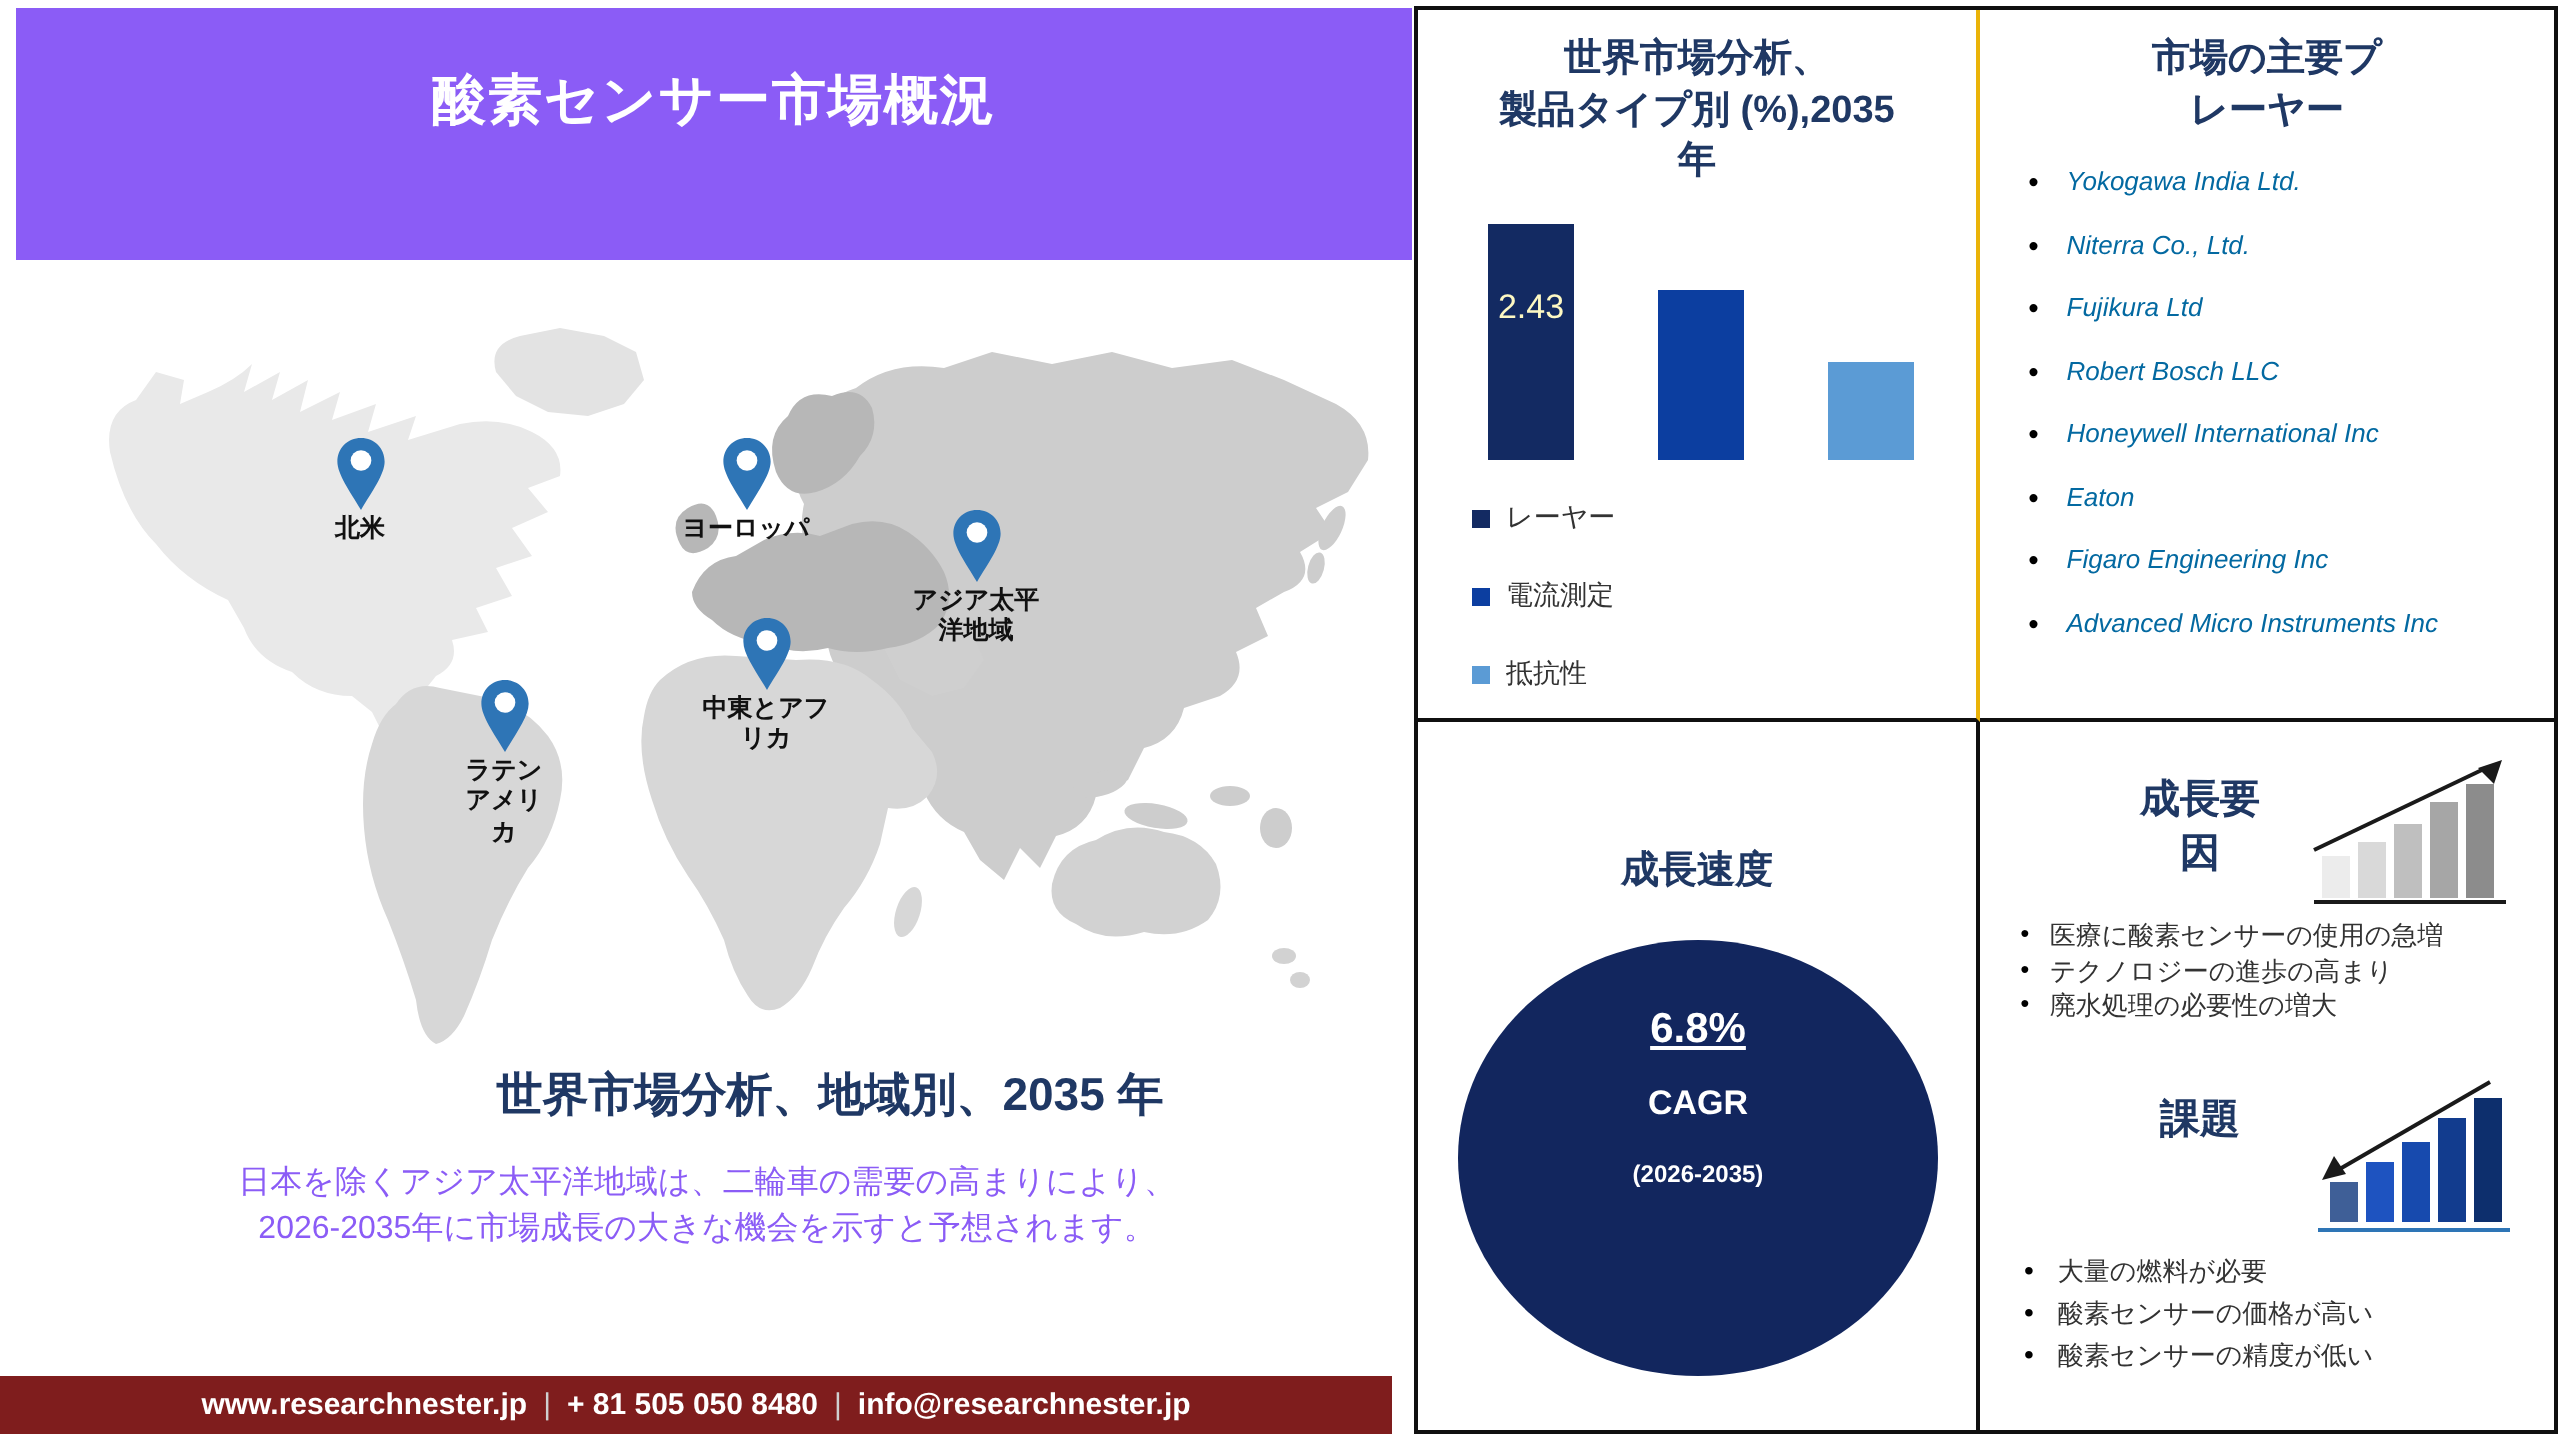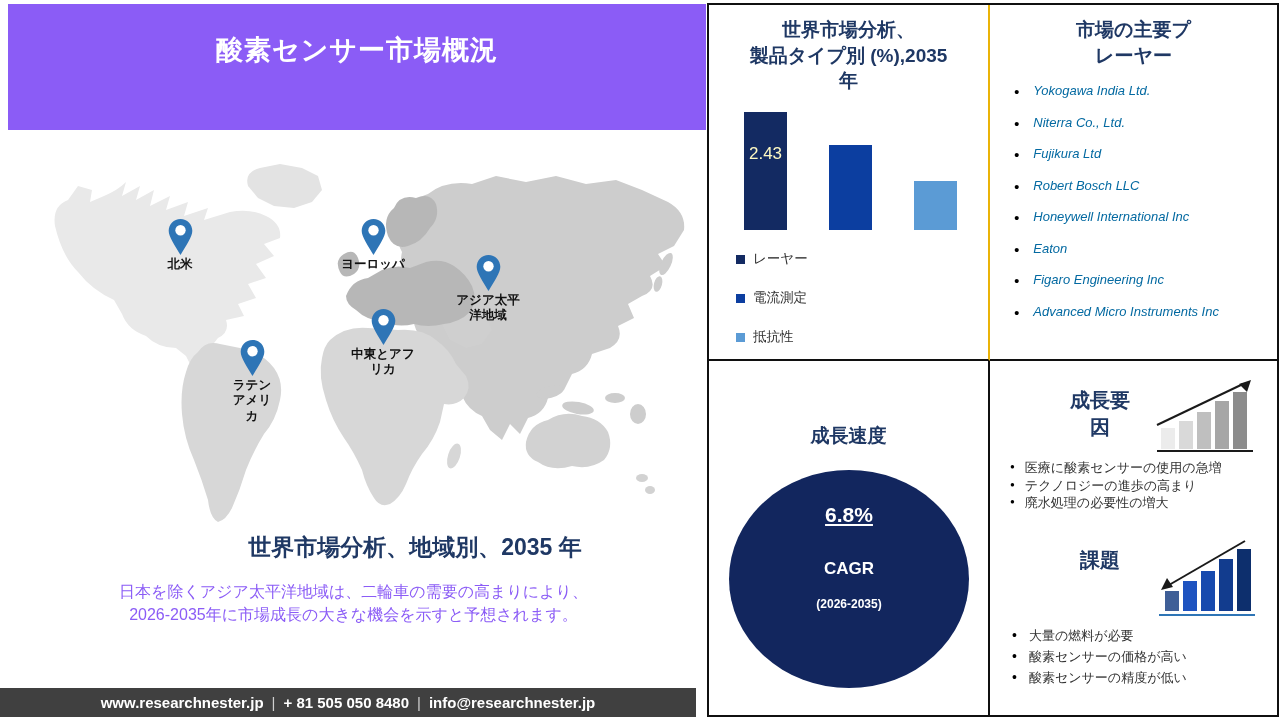--- a/index.html
+++ b/index.html
@@ -19,21 +19,21 @@
   .pin-label{position:absolute;width:120px;text-align:center;font-size:12.5px;font-weight:bold;
              color:#111111;line-height:1.22;}
 
   
   .region-heading{position:absolute;left:0;top:532px;width:830px;text-align:center;
                   color:#1f3864;font-size:23px;font-weight:bold;}
   .region-body{position:absolute;left:0;top:580px;width:707px;text-align:center;
                color:#8b5cf6;font-size:16px;line-height:1.45;}
 
   
-  .footer{position:absolute;left:0;top:688px;width:696px;height:29px;background:#404040;
+  .footer{position:absolute;left:0;top:688px;width:696px;height:29px;background:#7f1d1d;
           color:#ffffff;font-size:15px;font-weight:bold;display:flex;align-items:center;
           justify-content:center;gap:8px;}
   .footer .sep{color:#cfcfcf;font-weight:normal;}
 
   
   .rs-grid{position:absolute;left:707px;top:3px;width:572px;height:714px;
            border:2px solid #101010;box-sizing:border-box;display:grid;
            grid-template-columns:281px 1fr;grid-template-rows:356px 1fr;background:#ffffff;}
   .cell{position:relative;box-sizing:border-box;}
   .cell.c1{border-right:2px solid #eab308;border-bottom:2px solid #101010;}
@@ -54,21 +54,21 @@
   
   .players{position:absolute;left:20px;top:78px;margin:0;padding:0;list-style:none;}
   .players li{display:flex;align-items:flex-start;height:31.5px;font-size:13px;color:#0369a1;font-style:italic;}
   .players li::before{content:"•";color:#000;font-size:15px;margin:0 14px 0 4px;}
 
   
   .growth-title{position:absolute;left:0;top:62px;width:100%;}
   .cagr-ellipse{position:absolute;left:20px;top:109px;width:240px;height:218px;border-radius:50%;
                 background:#12265e;color:#ffffff;text-align:center;}
   .cagr-val{font-size:21px;font-weight:bold;margin-top:33px;text-decoration:underline;}
-  .cagr-lbl{font-size:17px;font-weight:bold;margin-top:32px;}
+  .cagr-lbl{font-size:17px;font-weight:bold;margin-top:15px;}
   .cagr-period{font-size:12px;font-weight:bold;margin-top:18px;}
 
   
   .gf-title{position:absolute;left:40px;top:26px;width:140px;font-size:20px;}
   .gf-icon{position:absolute;right:22px;top:18px;}
   .mini-list{position:absolute;left:14px;margin:0;padding:0;list-style:none;}
   .mini-list li{display:flex;align-items:flex-start;font-size:13px;color:#333333;}
   .gf-list{top:98px;}
   .gf-list li{height:17.5px;}
   .gf-list li::before{content:"●";font-size:8px;margin:3px 10px 0 6px;color:#000;}

